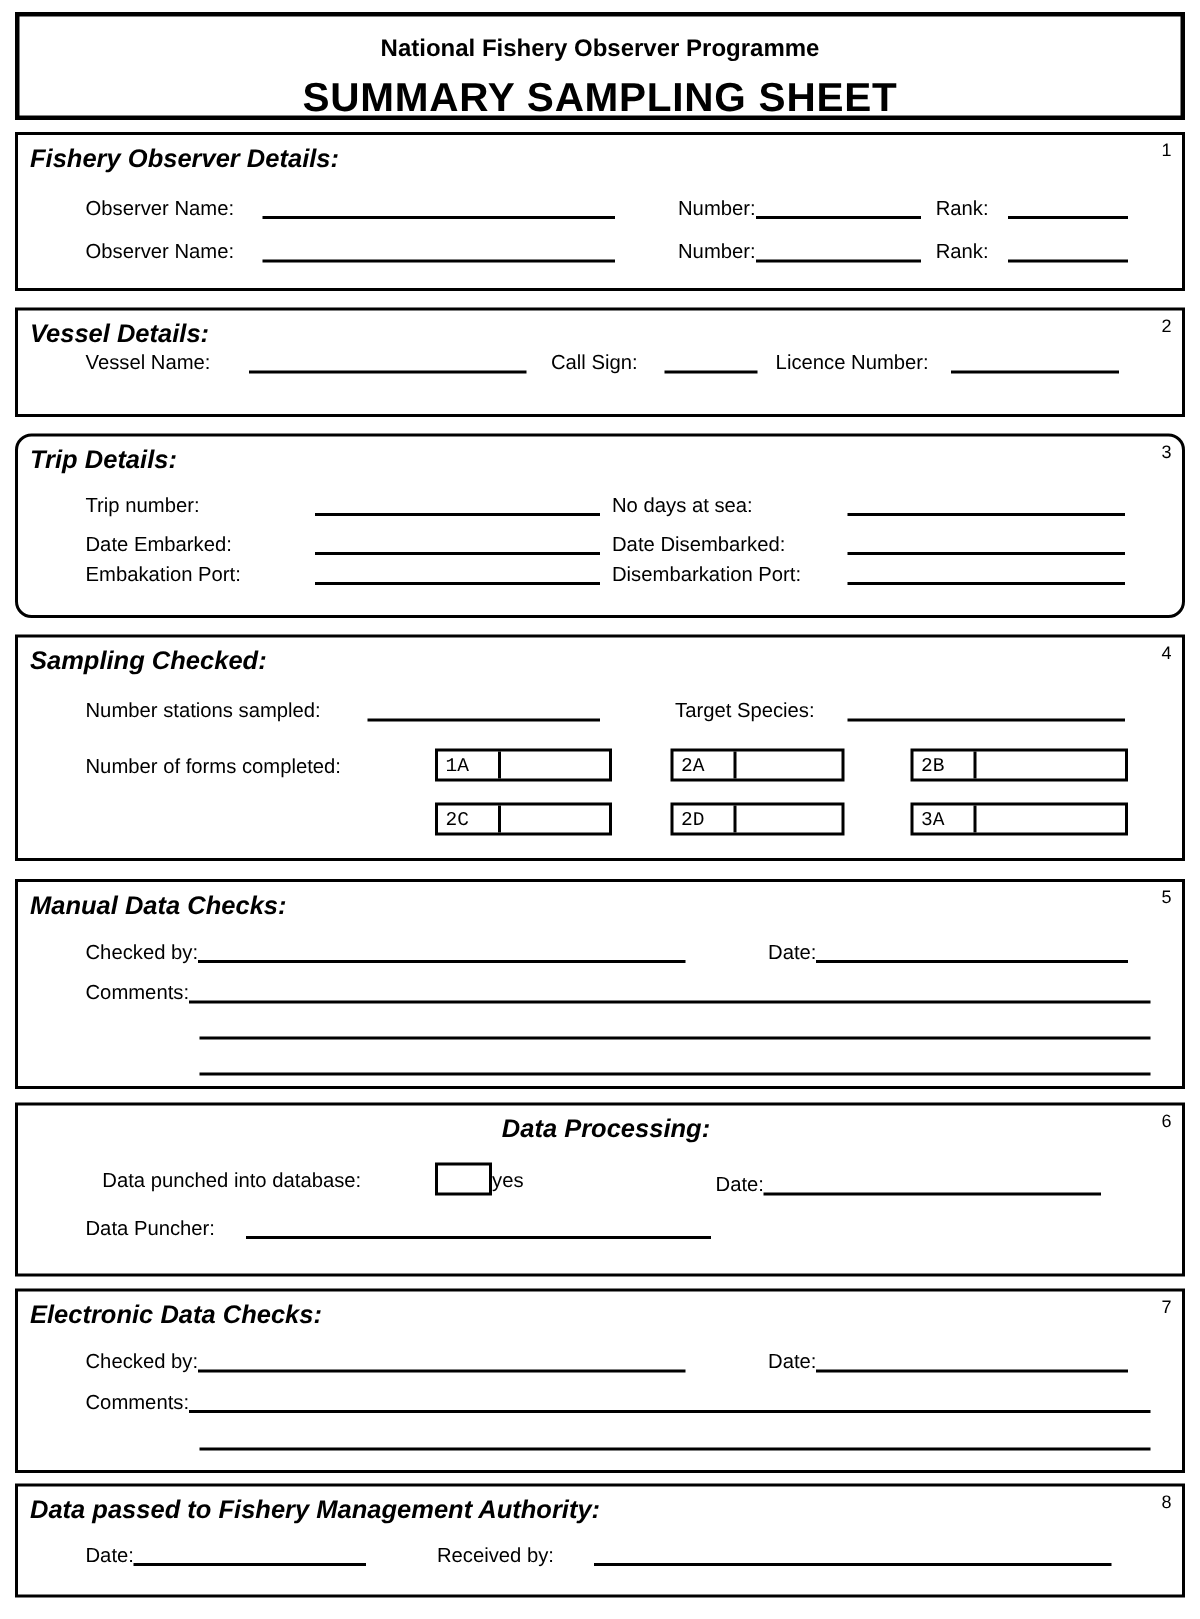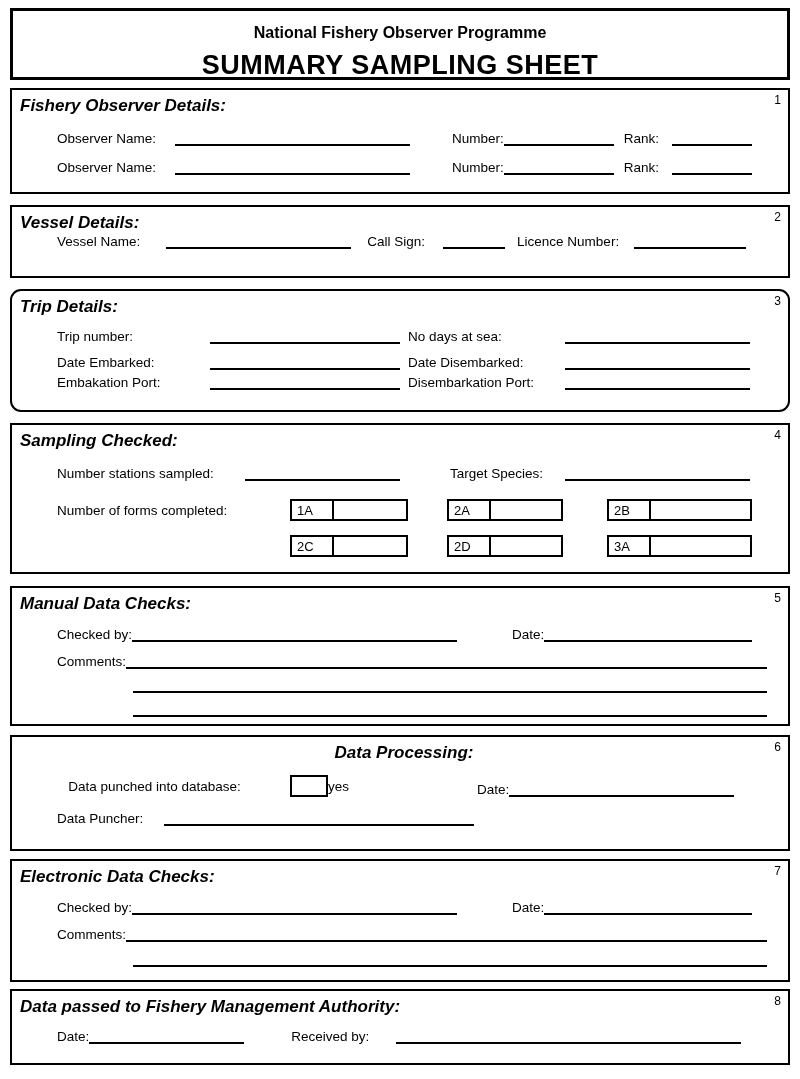--- a/index.html
+++ b/index.html
@@ -62,20 +62,21 @@
     height: 22px;
     border: 2px solid #000;
     align-items: center;
     font-size: 13px;
   }
   .formbox .fb-label {
     width: 42px;
     border-right: 2px solid #000;
     height: 100%;
     padding: 2px 0 0 5px;
+    font-family: Liberation Mono, monospace;
   }
   .formbox .fb-value { flex: 1; height: 100%; }
 
   
   .s1 { height: 106px; }
   .s2 { height: 73px; }
   .s3 { height: 123px; border-radius: 11px; }
   .s4 { height: 151px; margin-bottom: 12px; }
   .s5 { height: 140px; margin-bottom: 9px; }
   .s6 { height: 116px; margin-bottom: 8px; text-align: center; }

